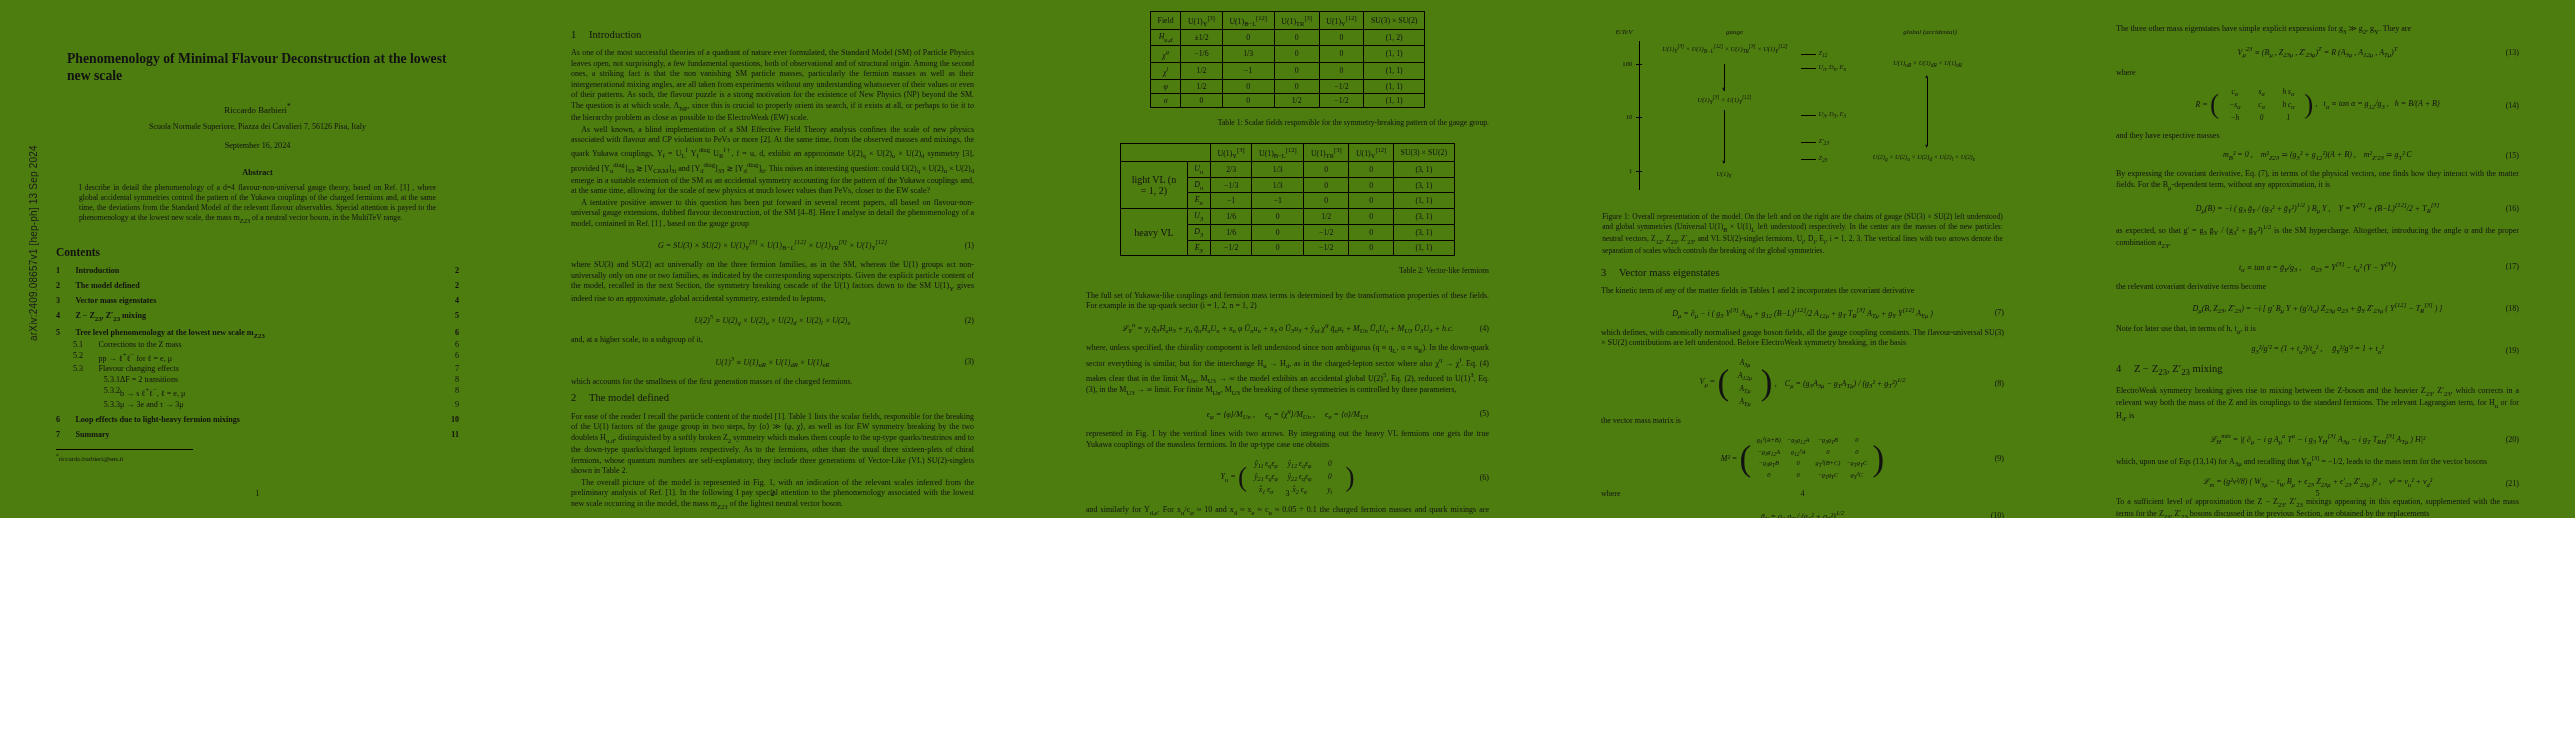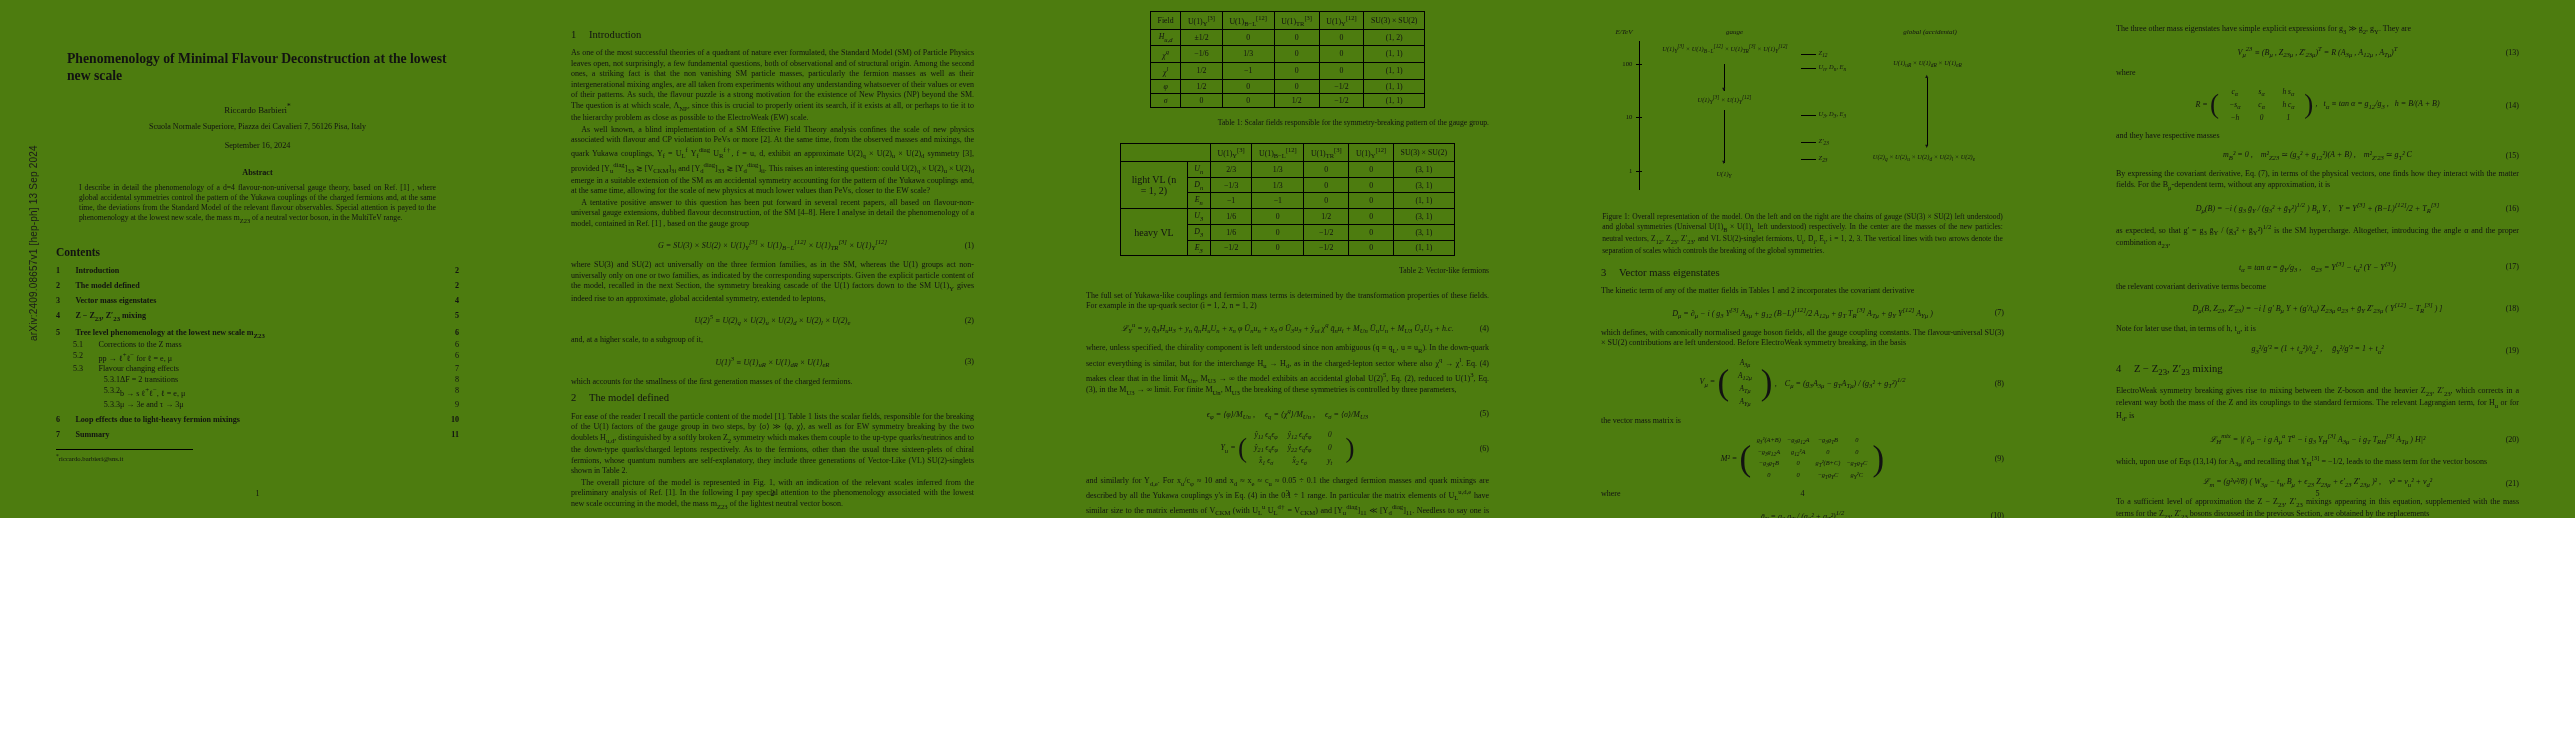--- a/index.html
+++ b/index.html
@@ -296,20 +296,21 @@
           <td>(1, 1)</td>
         </tr>
       </tbody>
         </table>
       <div class="caption">Table 2: Vector-like fermions</div>
 
       <p class="par noindent">The full set of Yukawa-like couplings and fermion mass terms is determined by the transformation properties of these fields. For example in the up-quark sector (i = 1, 2, n = 1, 2)</p>
       <div class="eq"><span class="eq-body">ℒ<sub>Y</sub><sup>u</sup> = y<sub>t</sub> q̄<sub>3</sub>H<sub>u</sub>u<sub>3</sub> + y<sub>n</sub> q̄<sub>n</sub>H<sub>u</sub>U<sub>n</sub> + x<sub>n</sub> φ Ū<sub>n</sub>u<sub>n</sub> + x<sub>3</sub> σ Ū<sub>3</sub>u<sub>3</sub> + ŷ<sub>ni</sub> χ<sup>q</sup> q̄<sub>n</sub>u<sub>i</sub> + M<sub>Un</sub> Ū<sub>n</sub>U<sub>n</sub> + M<sub>U3</sub> Ū<sub>3</sub>U<sub>3</sub> + h.c.</span><span class="eq-num">(4)</span></div>
       <p class="par noindent">where, unless specified, the chirality component is left understood since non ambiguous (q ≡ q<sub>L</sub>, u ≡ u<sub>R</sub>). In the down-quark sector everything is similar, but for the interchange H<sub>u</sub> → H<sub>d</sub>, as in the charged-lepton sector where also χ<sup>q</sup> → χ<sup>l</sup>. Eq. (4) makes clear that in the limit M<sub>Un</sub>, M<sub>U3</sub> → ∞ the model exhibits an accidental global U(2)<sup>5</sup>, Eq. (2), reduced to U(1)<sup>3</sup>, Eq. (3), in the M<sub>U3</sub> → ∞ limit. For finite M<sub>Un</sub>, M<sub>U3</sub> the breaking of these symmetries is controlled by three parameters,</p>
       <div class="eq"><span class="eq-body">ϵ<sub>φ</sub> = ⟨φ⟩/M<sub>Un</sub> ,&nbsp;&nbsp;&nbsp;&nbsp; ϵ<sub>q</sub> = ⟨χ<sup>q</sup>⟩/M<sub>Un</sub> ,&nbsp;&nbsp;&nbsp;&nbsp; ϵ<sub>σ</sub> = ⟨σ⟩/M<sub>U3</sub></span><span class="eq-num">(5)</span></div>
+      <p class="par noindent">represented in Fig. 1 by the vertical lines with two arrows. By integrating out the heavy VL fermions one gets the true Yukawa couplings of the massless fermions. In the up-type case one obtains</p>
       <div class="eq">
         <span class="mat-wrap">
           <span class="mat-lhs">Y<sub>u</sub> =</span>
           <span class="paren p3">(</span>
           <span class="mat">
             <span class="r">
                 <span class="c">ŷ<sub>11</sub> ϵ<sub>q</sub>ϵ<sub>φ</sub></span>
                 <span class="c">ŷ<sub>12</sub> ϵ<sub>q</sub>ϵ<sub>φ</sub></span>
                 <span class="c">0</span>
               </span>

